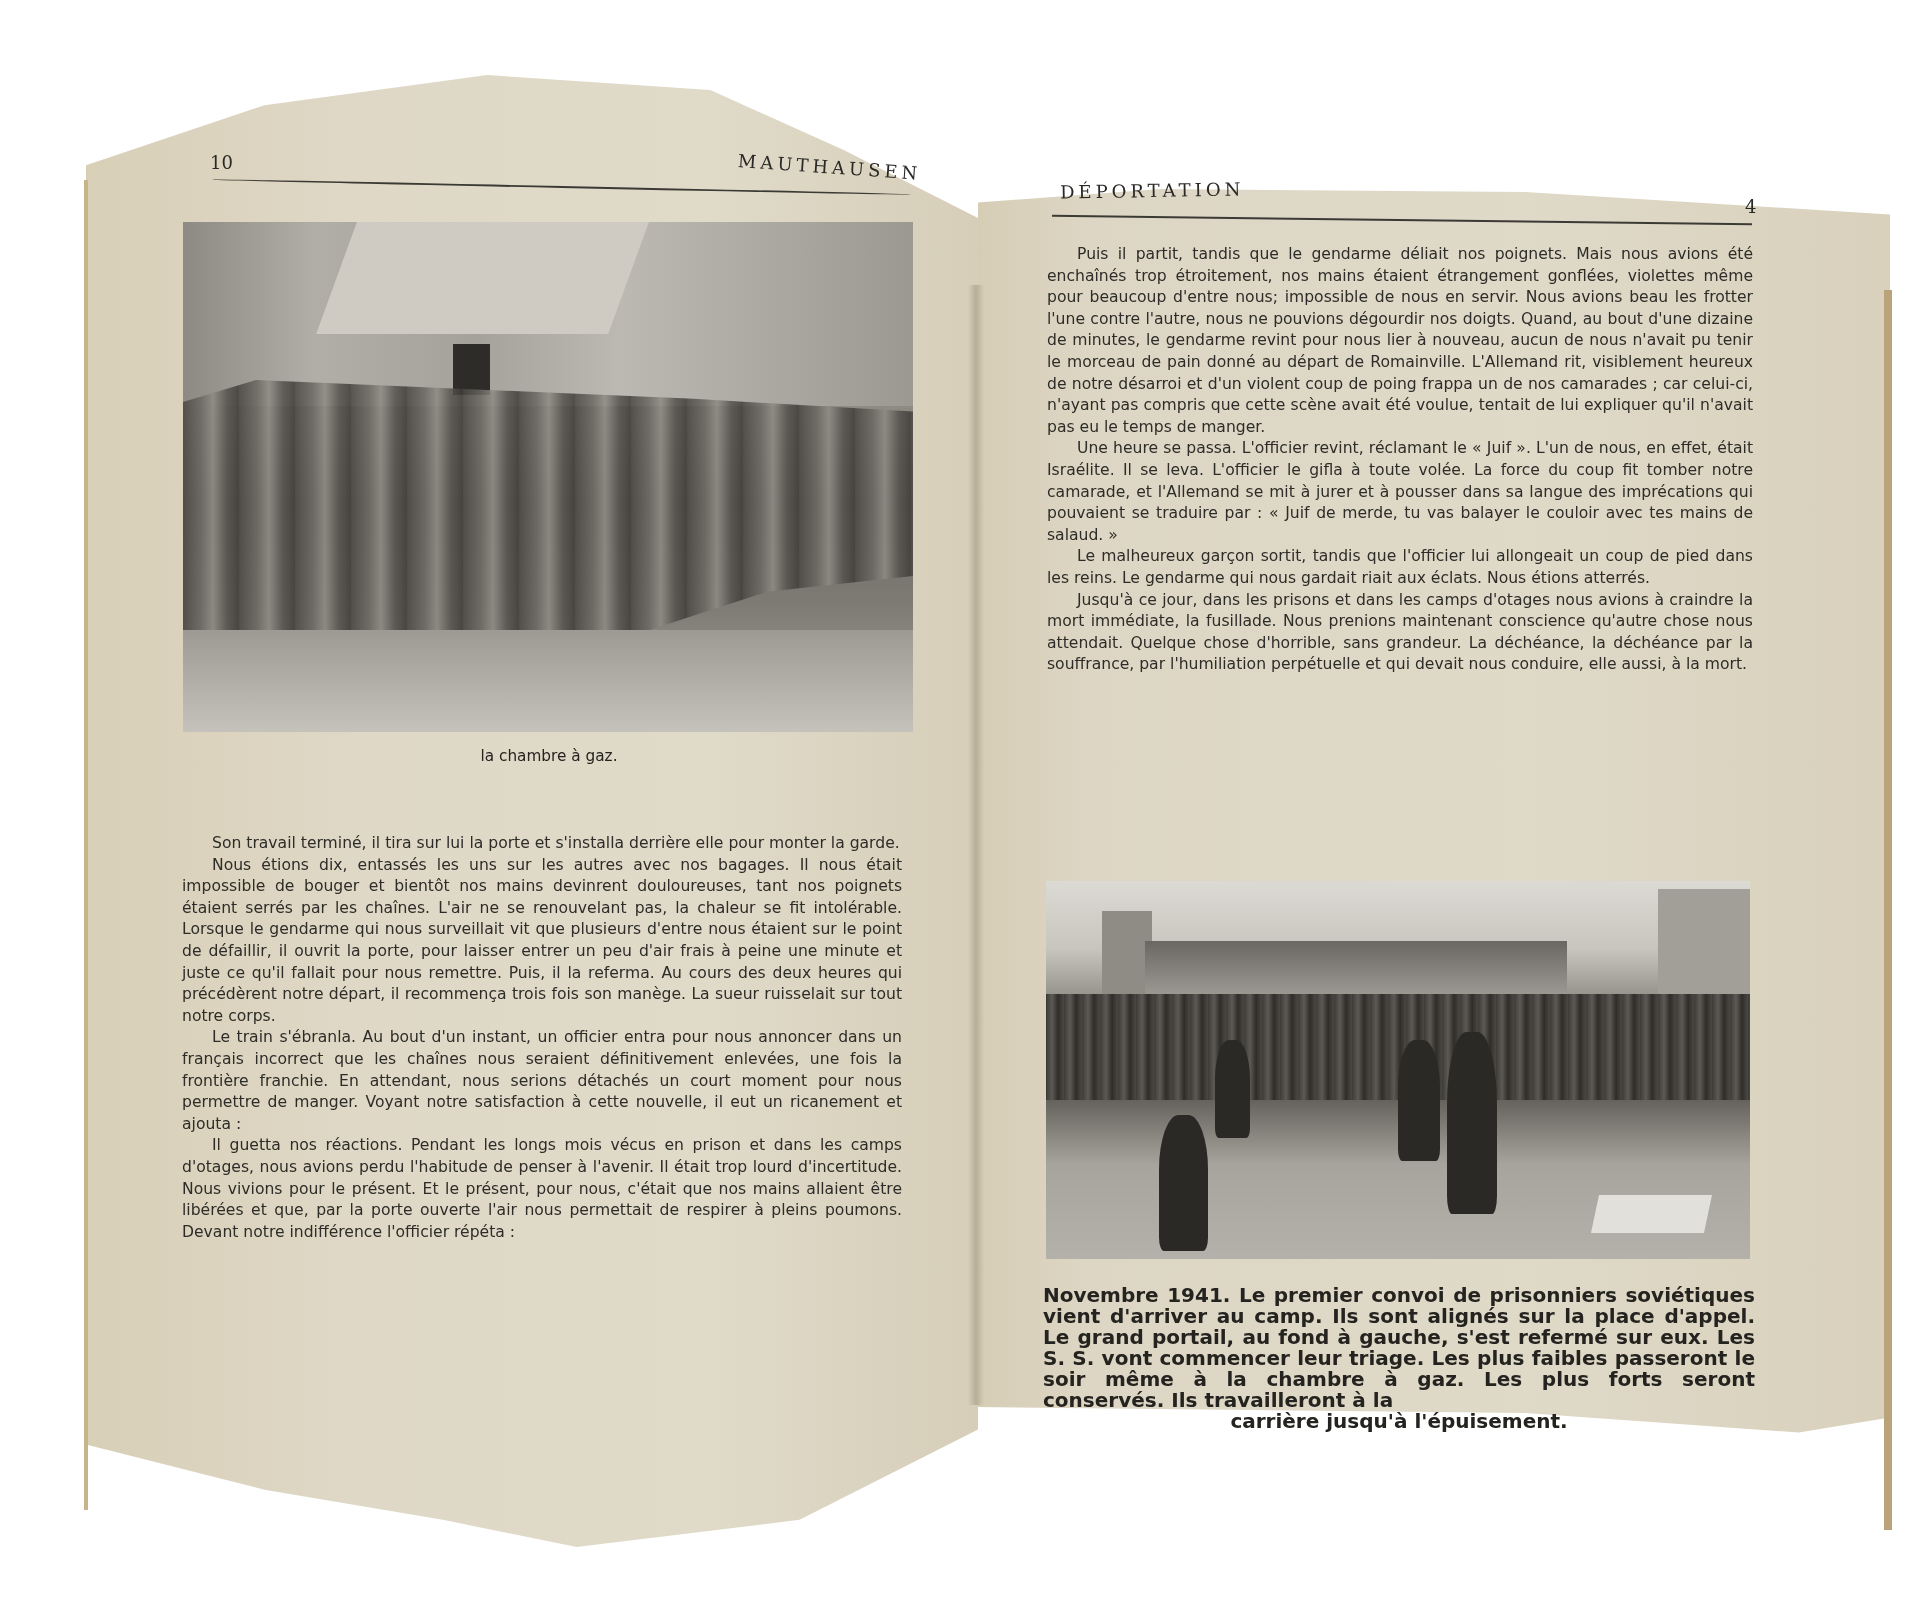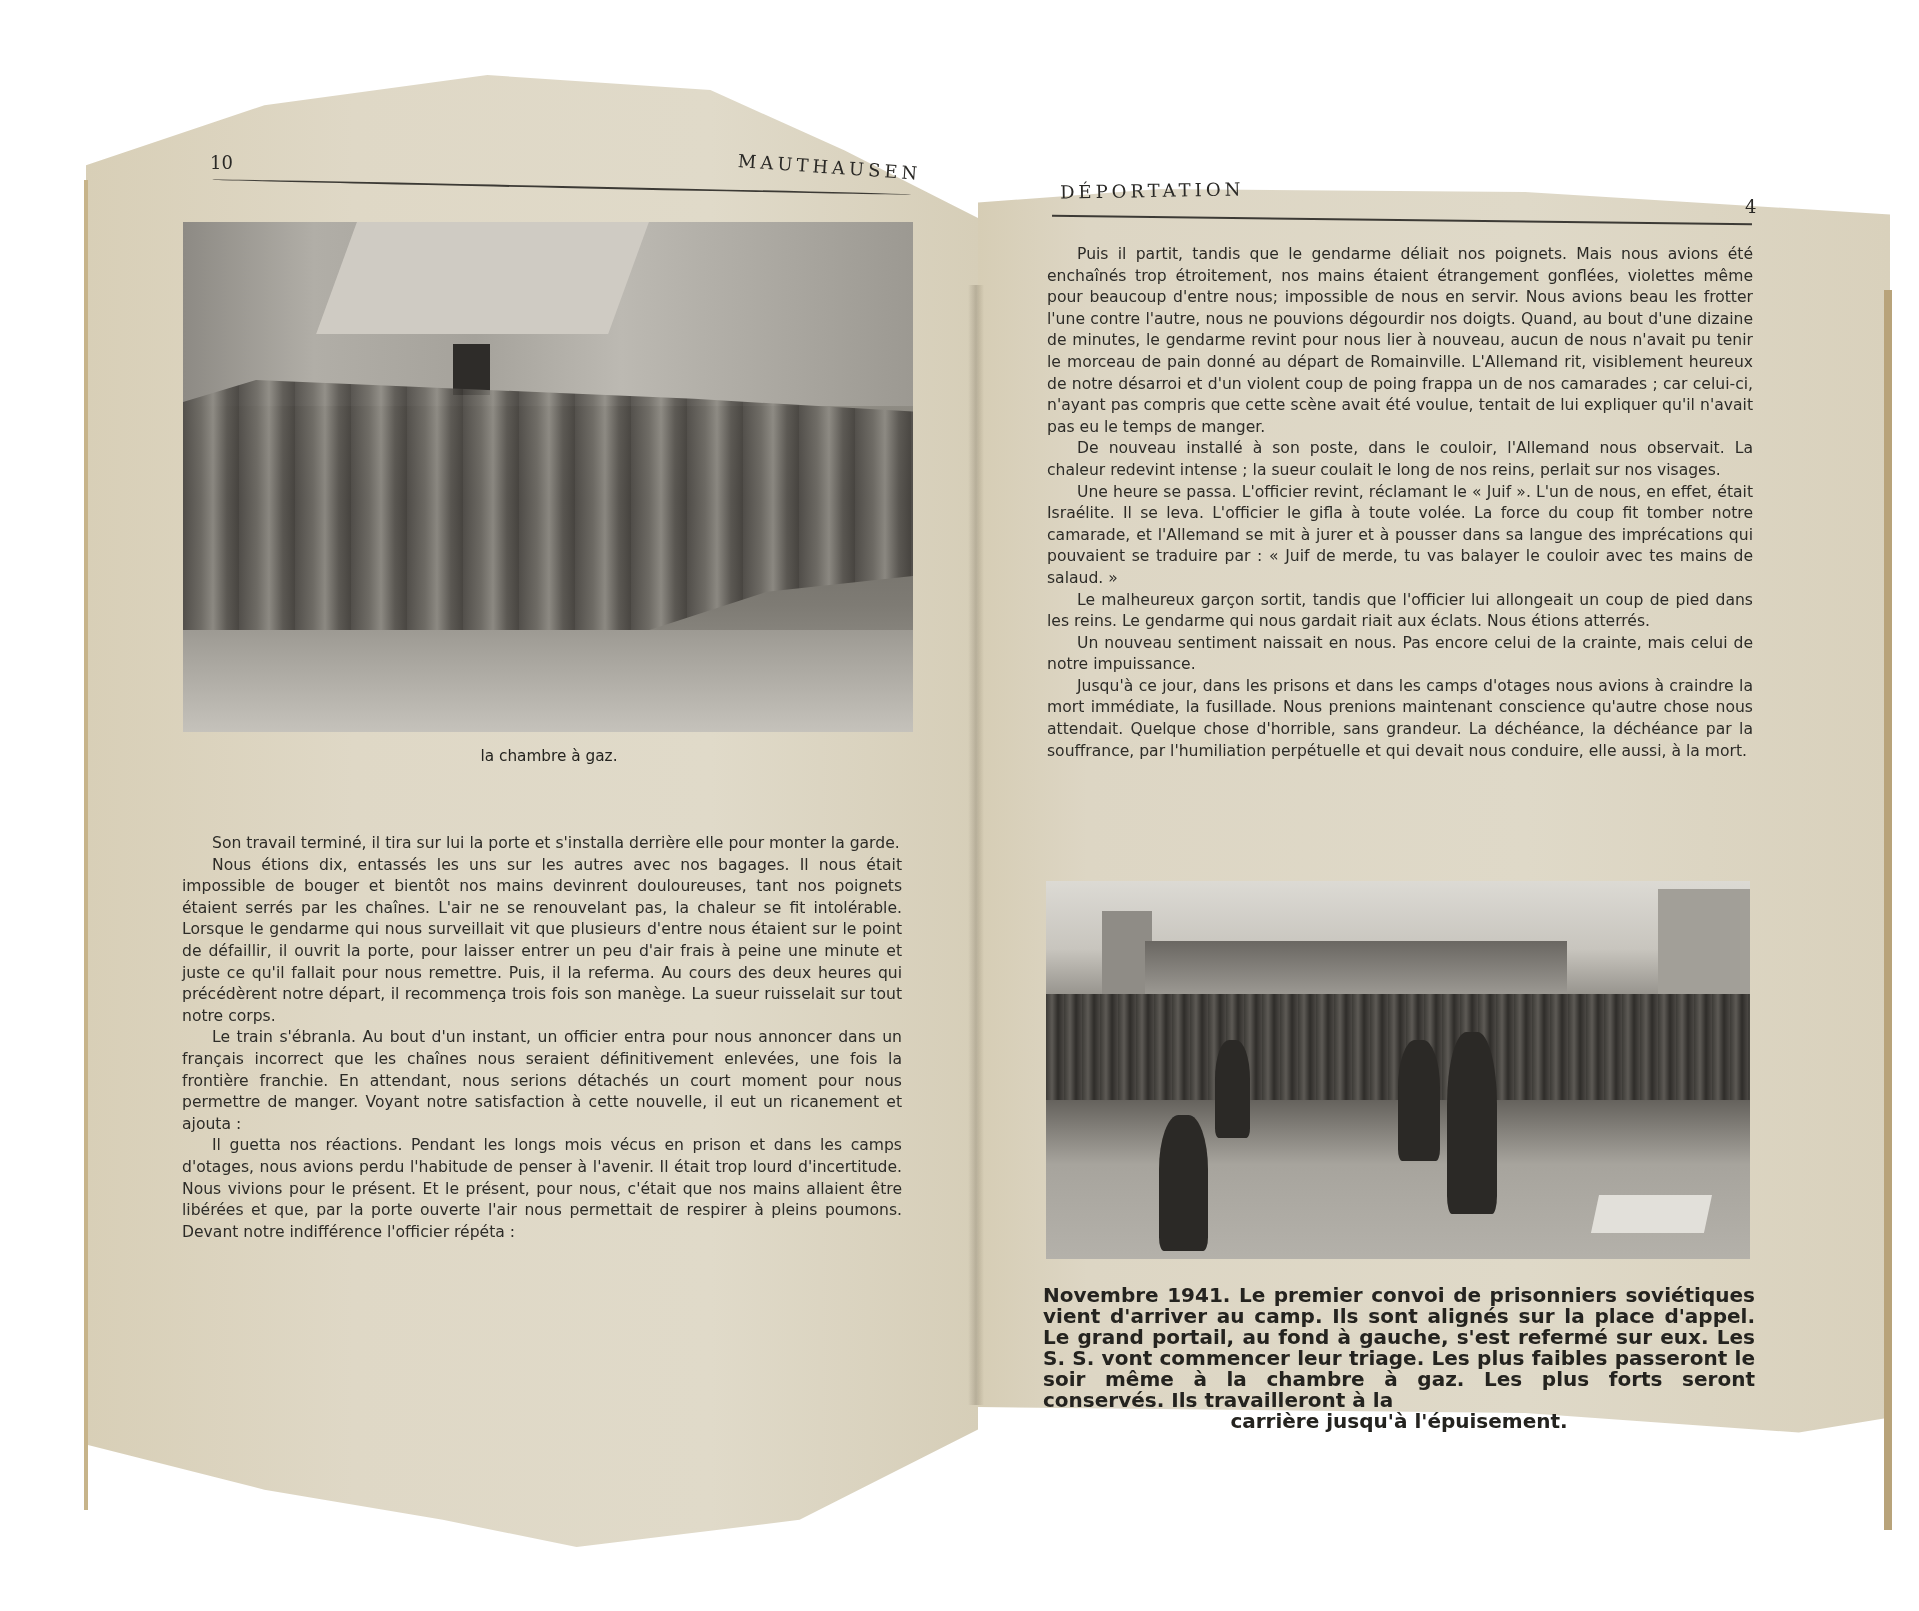--- a/index.html
+++ b/index.html
@@ -82,24 +82,22 @@
   <p>Le train s'ébranla. Au bout d'un instant, un officier entra pour nous annoncer dans un français incorrect que les chaînes nous seraient définitivement enlevées, une fois la frontière franchie. En attendant, nous serions détachés un court moment pour nous permettre de manger. Voyant notre satisfaction à cette nouvelle, il eut un ricanement et ajouta :</p>
   <p>Il guetta nos réactions. Pendant les longs mois vécus en prison et dans les camps d'otages, nous avions perdu l'habitude de penser à l'avenir. Il était trop lourd d'incertitude. Nous vivions pour le présent. Et le présent, pour nous, c'était que nos mains allaient être libérées et que, par la porte ouverte l'air nous permettait de respirer à pleins poumons. Devant notre indifférence l'officier répéta :</p>
 </div>
 
 <span class="running-head" style="left:1060px;top:180px;transform:rotate(-1deg);">DÉPORTATION</span>
 <span class="folio" style="left:1745px;top:196px;">4</span>
 <div class="rule" style="left:1052px;top:219px;width:700px;transform:rotate(0.7deg);"></div>
 
 <div class="body-text" style="left:1047px;top:244px;width:706px;">
   <p>Puis il partit, tandis que le gendarme déliait nos poignets. Mais nous avions été enchaînés trop étroitement, nos mains étaient étrangement gonflées, violettes même pour beaucoup d'entre nous; impossible de nous en servir. Nous avions beau les frotter l'une contre l'autre, nous ne pouvions dégourdir nos doigts. Quand, au bout d'une dizaine de minutes, le gendarme revint pour nous lier à nouveau, aucun de nous n'avait pu tenir le morceau de pain donné au départ de Romainville. L'Allemand rit, visiblement heureux de notre désarroi et d'un violent coup de poing frappa un de nos camarades ; car celui-ci, n'ayant pas compris que cette scène avait été voulue, tentait de lui expliquer qu'il n'avait pas eu le temps de manger.</p>
-  <p>De nouveau installé à son poste, dans le couloir, l'Allemand nous observait. La chaleur redevint intense ; la sueur coulait le long de nos reins, perlait sur nos visages.</p>
   <p>Une heure se passa. L'officier revint, réclamant le « Juif ». L'un de nous, en effet, était Israélite. Il se leva. L'officier le gifla à toute volée. La force du coup fit tomber notre camarade, et l'Allemand se mit à jurer et à pousser dans sa langue des imprécations qui pouvaient se traduire par : « Juif de merde, tu vas balayer le couloir avec tes mains de salaud. »</p>
   <p>Le malheureux garçon sortit, tandis que l'officier lui allongeait un coup de pied dans les reins. Le gendarme qui nous gardait riait aux éclats. Nous étions atterrés.</p>
-  <p>Un nouveau sentiment naissait en nous. Pas encore celui de la crainte, mais celui de notre impuissance.</p>
   <p>Jusqu'à ce jour, dans les prisons et dans les camps d'otages nous avions à craindre la mort immédiate, la fusillade. Nous prenions maintenant conscience qu'autre chose nous attendait. Quelque chose d'horrible, sans grandeur. La déchéance, la déchéance par la souffrance, par l'humiliation perpétuelle et qui devait nous conduire, elle aussi, à la mort.</p>
 </div>
 
 <div id="photo-right" class="photo">
   <div class="tower"></div>
   <div class="barracks"></div>
   <div class="building"></div>
   <div class="crowd"></div>
   <div class="figure" style="left:16%;top:62%;width:7%;height:36%;"></div>
   <div class="figure" style="left:24%;top:42%;width:5%;height:26%;"></div>

